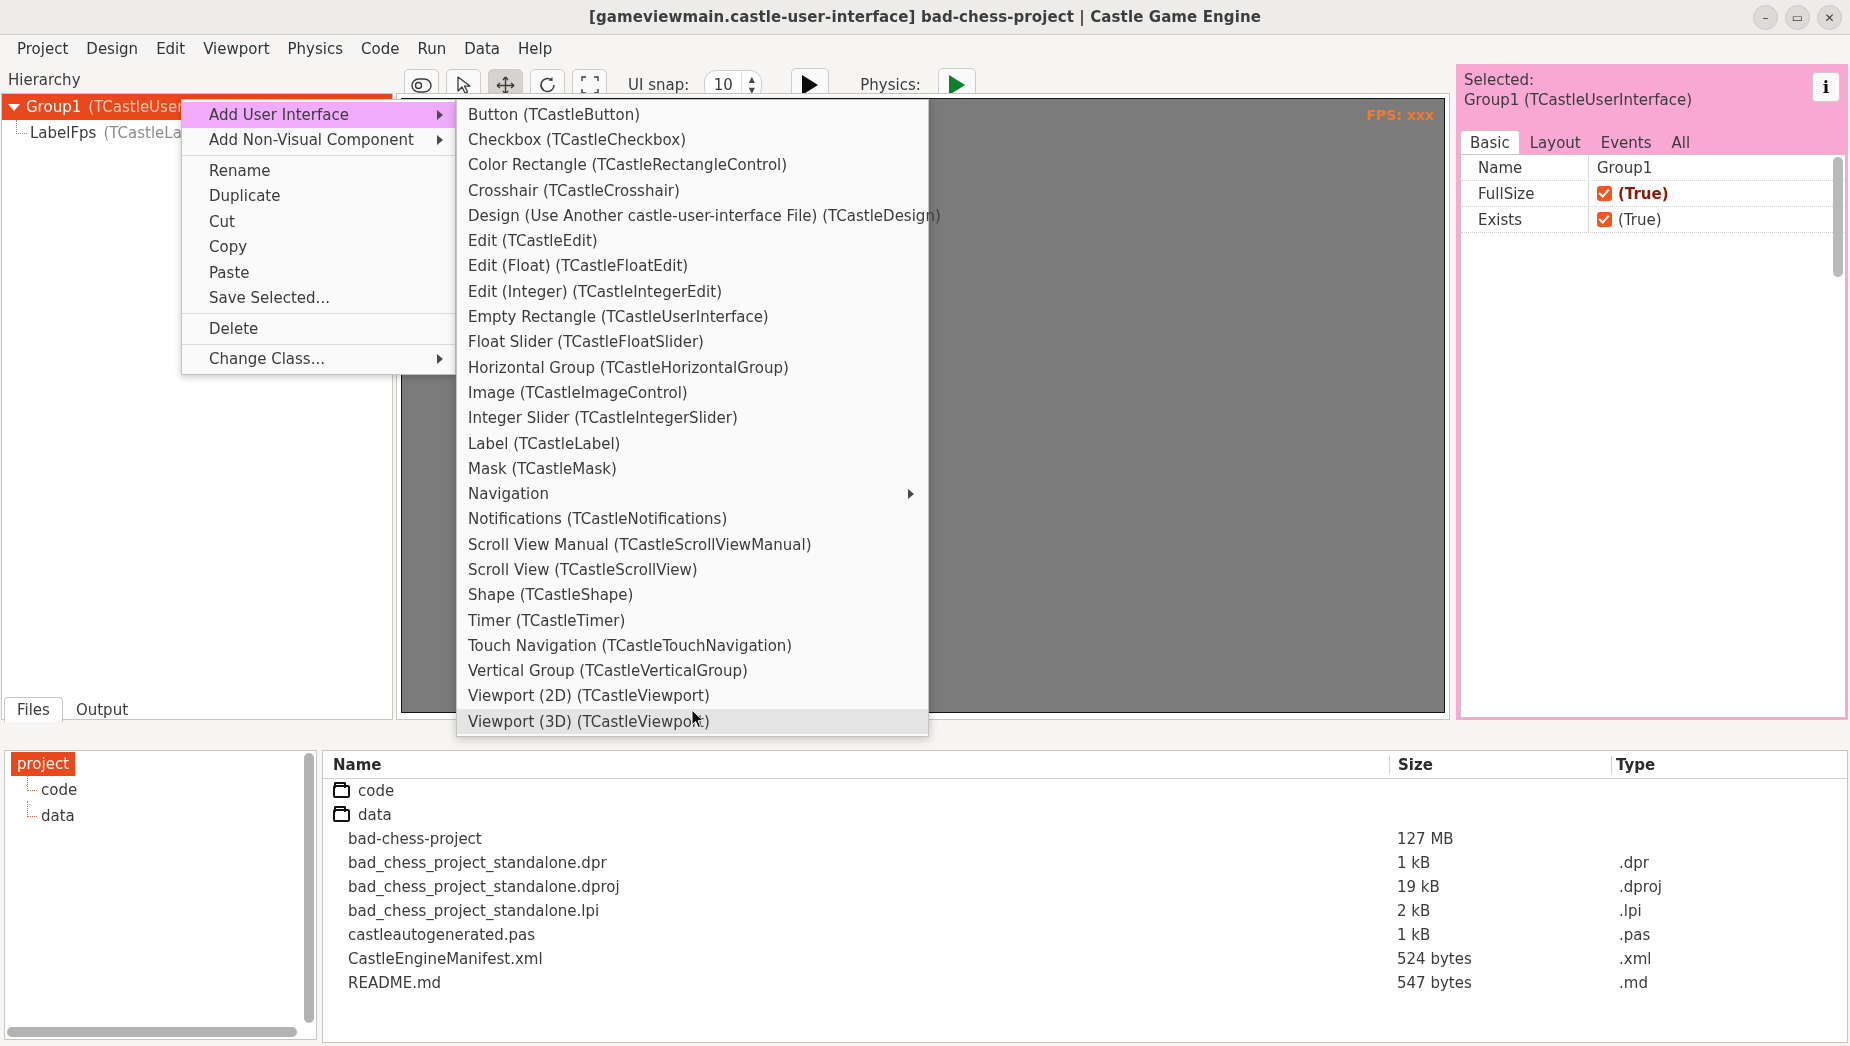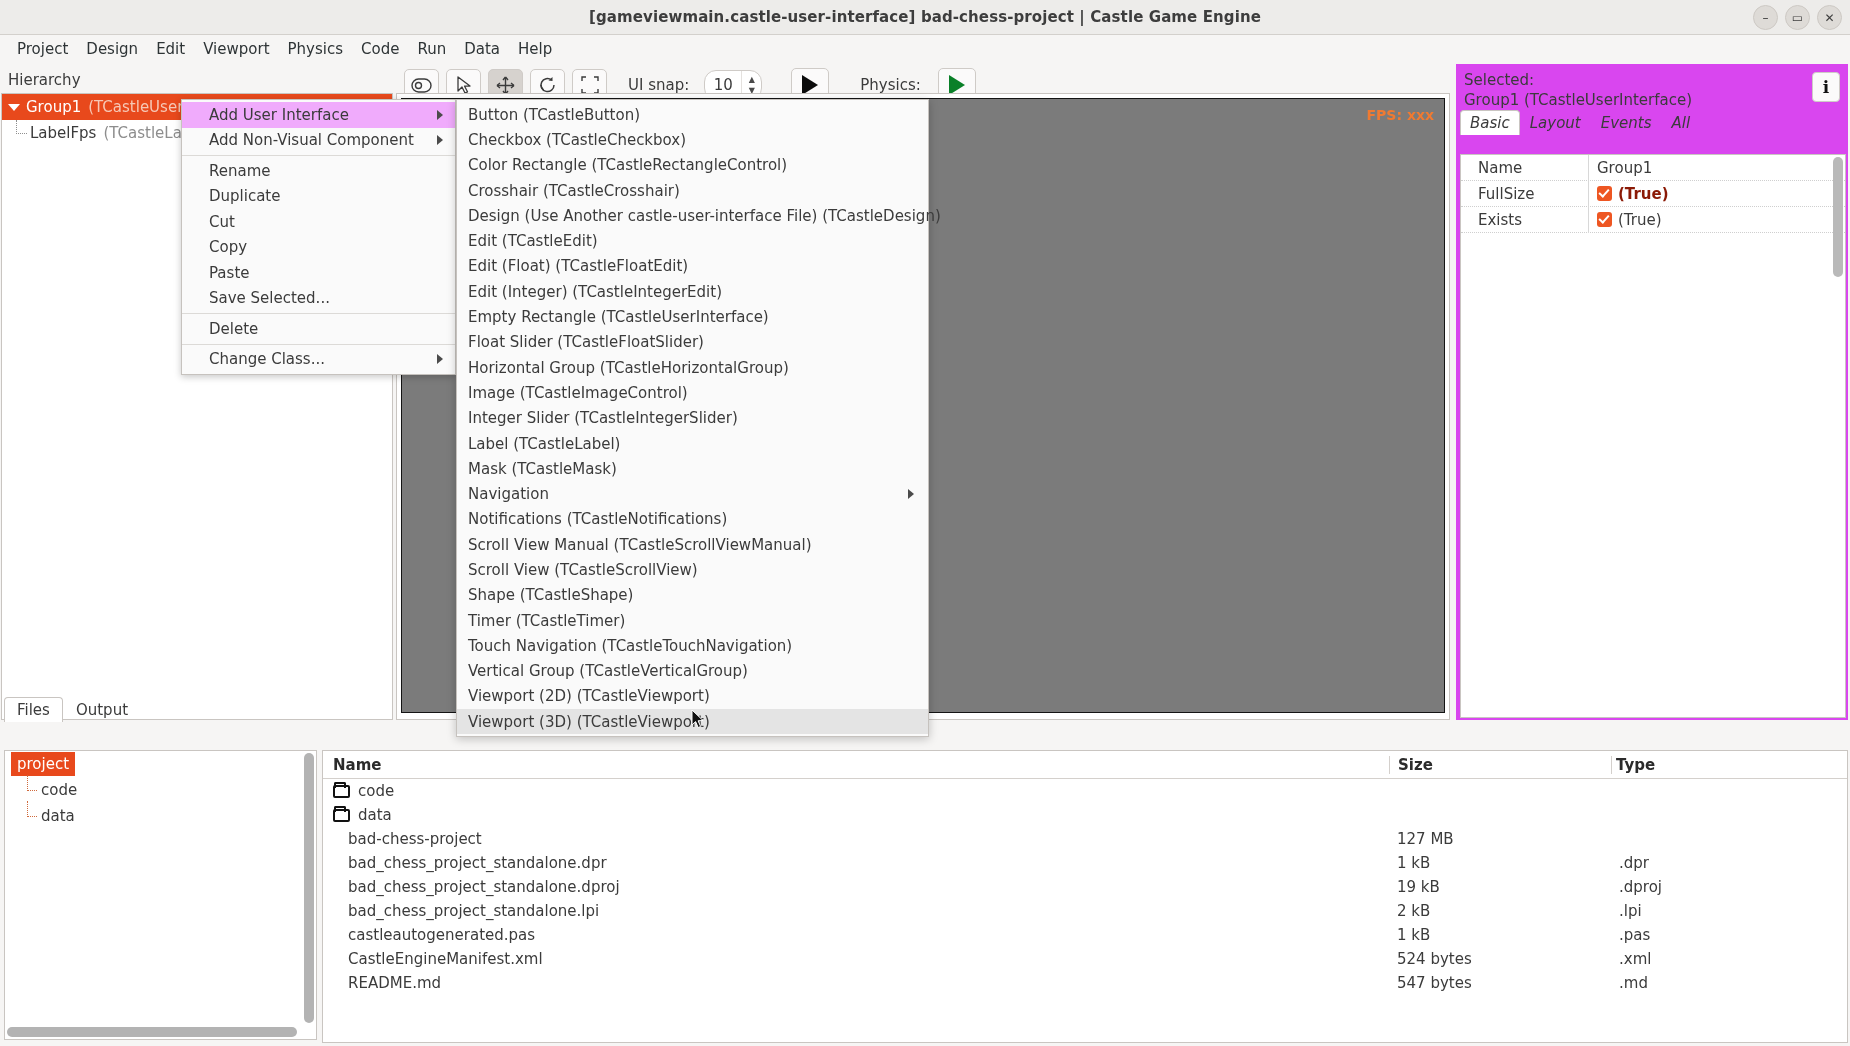--- a/index.html
+++ b/index.html
@@ -132,30 +132,30 @@
     background: #7b7b7b; border: 1px solid #141414;
   }
   .fps {
     position: absolute; right: 10px; top: 8px;
     color: #f07a31; font-size: 14px; font-weight: bold;
   }
 
   
   .rightpanel {
     position: absolute; left: 1456px; top: 64px; width: 392px; height: 656px;
-    background: #d946ef;
+    background: #f9a8d4;
   }
   .sel-head { padding: 6px 8px 0 8px; font-size: 15px; line-height: 20px; color: #3b3b3b; }
   .infobtn {
     position: absolute; right: 8px; top: 8px;
     width: 28px; height: 30px; border: 1px solid #cfcbc7; border-radius: 4px;
     background: #fbfafa; display: flex; align-items: center; justify-content: center;
     font-weight: bold; font-size: 17px; color: #111; font-family: "DejaVu Serif", serif;
   }
-  .ptabs { display: flex; align-items: flex-start; margin-top: 0; padding-left: 4px; height: 26px; font-style: italic; }
+  .ptabs { display: flex; align-items: center; margin-top: 19px; padding-left: 4px; height: 26px; }
   .ptab {
     padding: 3px 9px; font-size: 15px; color: #3b3b3b;
     border: 1px solid transparent; border-bottom: none;
   }
   .ptab.active {
     background: #ffffff; border-color: #c9c5c1;
     border-top-left-radius: 4px; border-top-right-radius: 4px;
   }
   .proptable {
     position: absolute; left: 4px; top: 90px; right: 2px; bottom: 2px;

